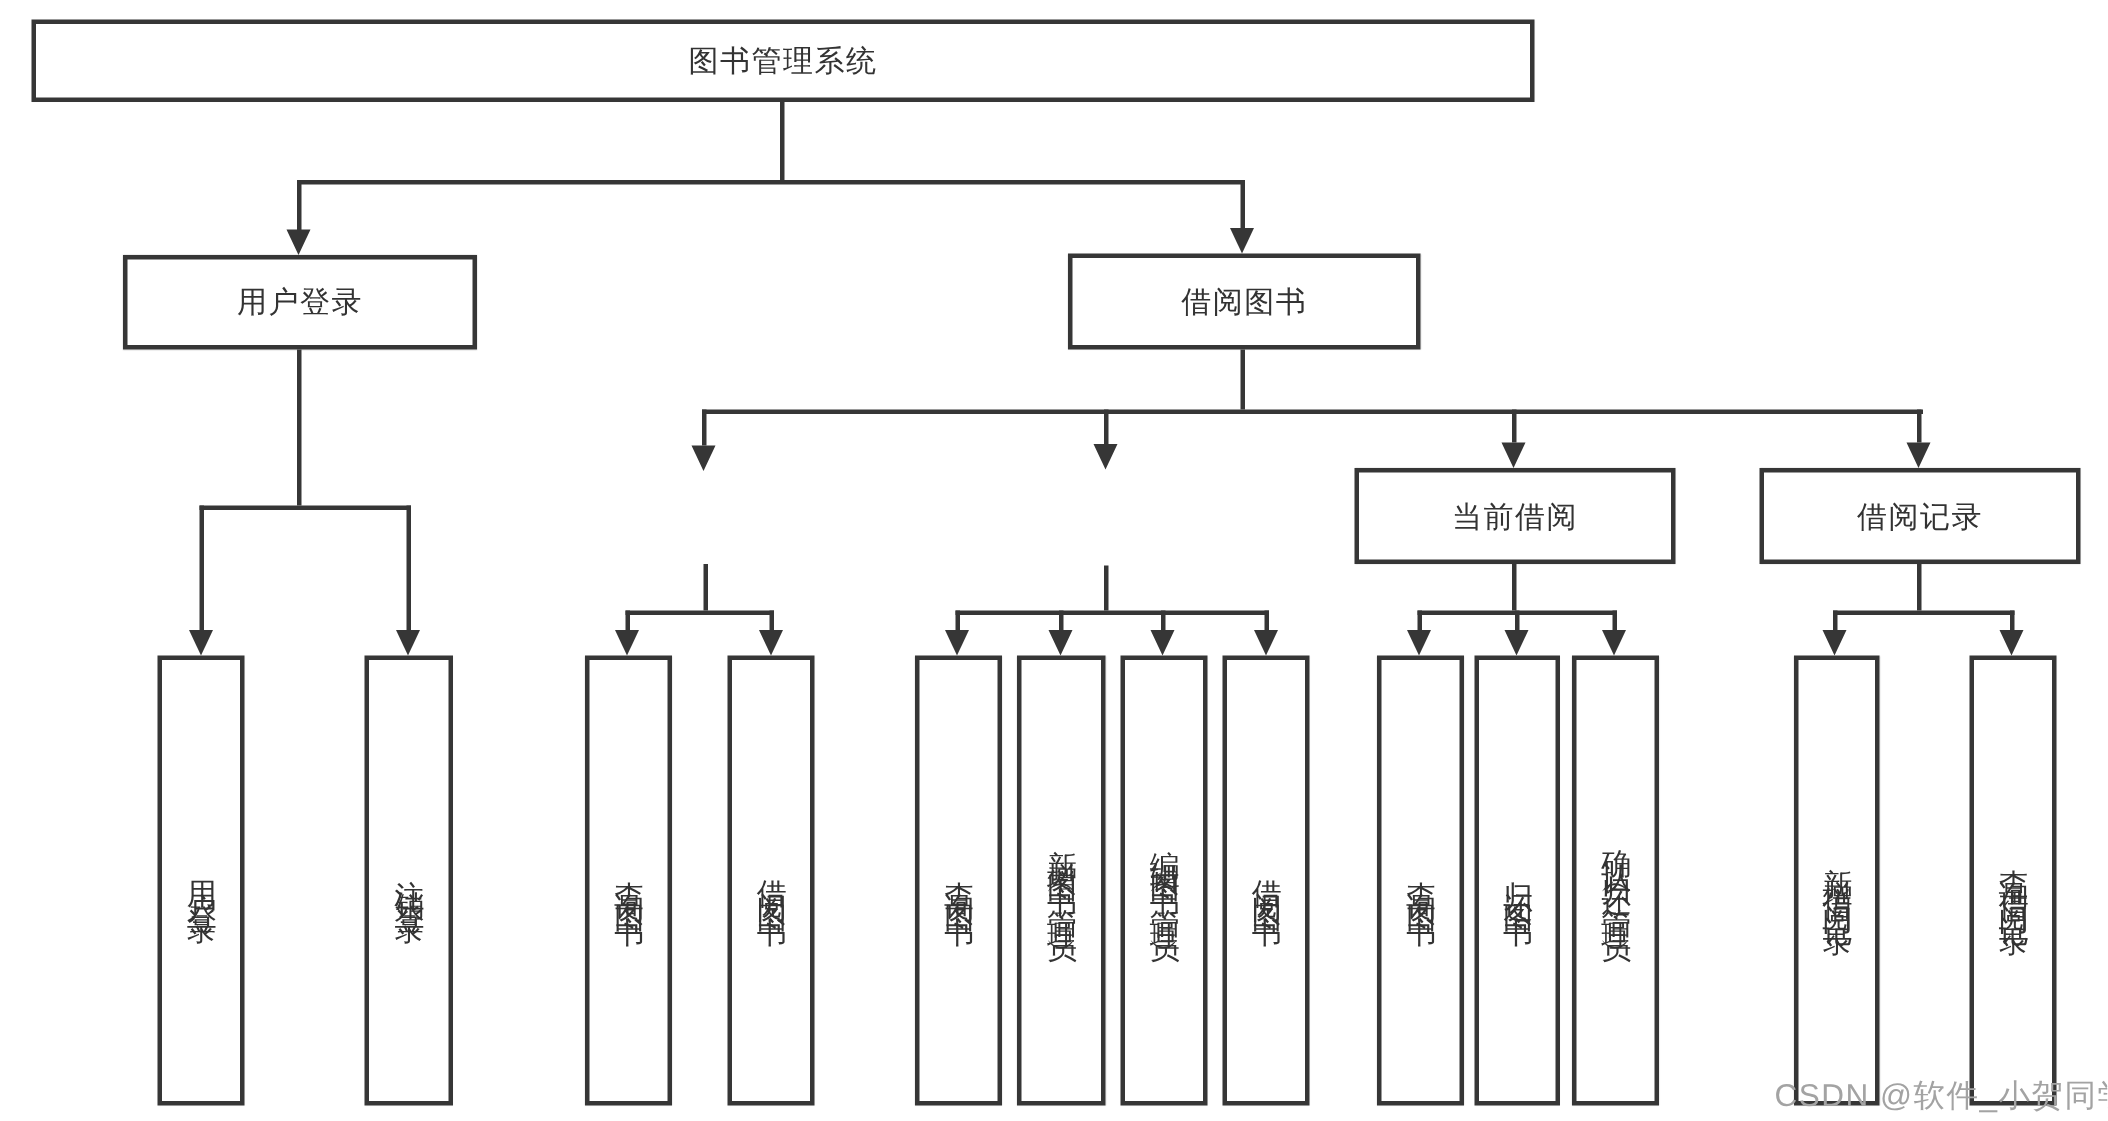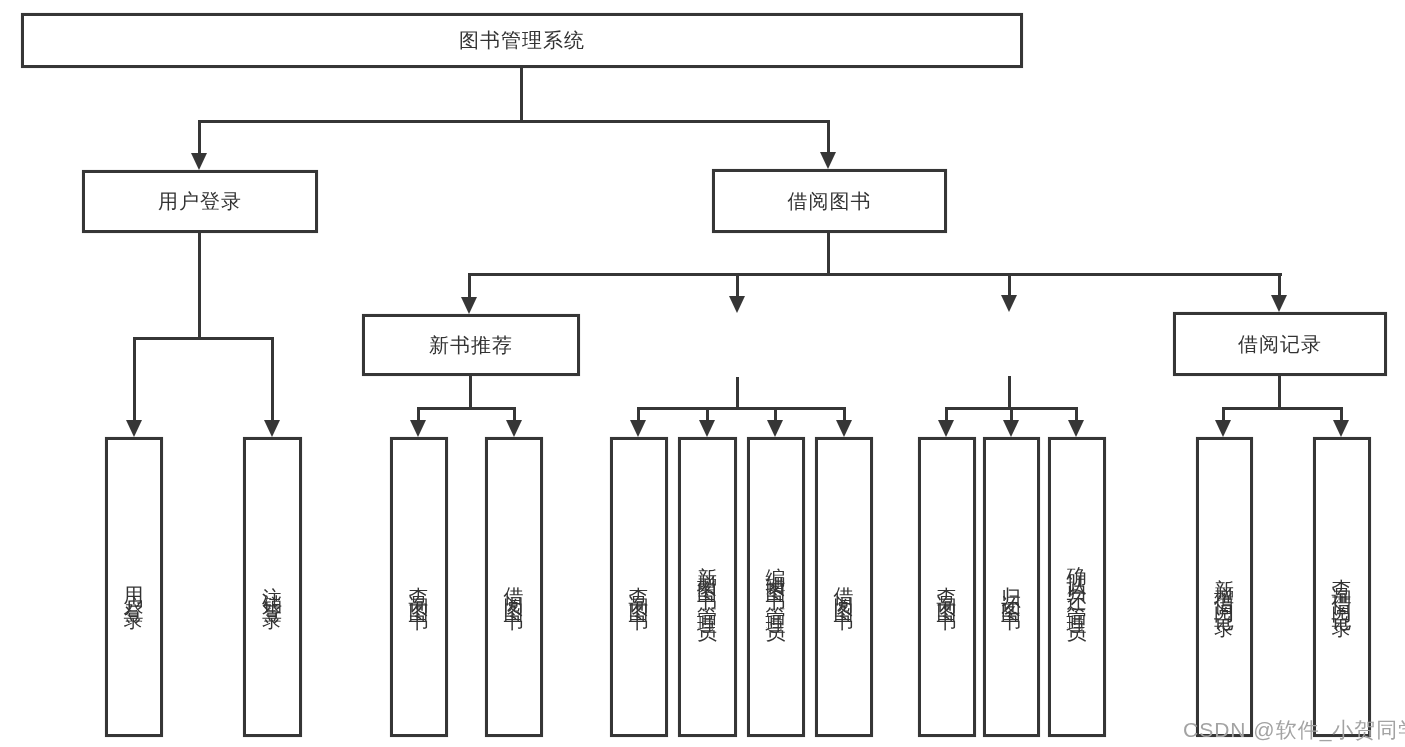--- a/index.html
+++ b/index.html
@@ -68,25 +68,25 @@
   </div>
 
   <div class="node" style="left:82px;top:170px;width:236px;height:63px;">
     <span>用户登录</span>
   </div>
 
   <div class="node" style="left:712px;top:169px;width:235px;height:64px;">
     <span>借阅图书</span>
   </div>
 
-  <div class="node" style="left:362px;top:314px;width:218px;height:62px;">
-    <span>新书推荐</span>
-  </div>
 
 
+  <div class="node" style="left:903px;top:312px;width:214px;height:64px;">
+    <span>当前借阅</span>
+  </div>
 
   <div class="node" style="left:1173px;top:312px;width:214px;height:64px;">
     <span>借阅记录</span>
   </div>
 
   <div class="vnode" style="left:105px;top:437px;width:58px;height:300px;">
     <span>用户登录</span>
   </div>
   <div class="vnode" style="left:243px;top:437px;width:59px;height:300px;">
     <span>注销登录</span>

